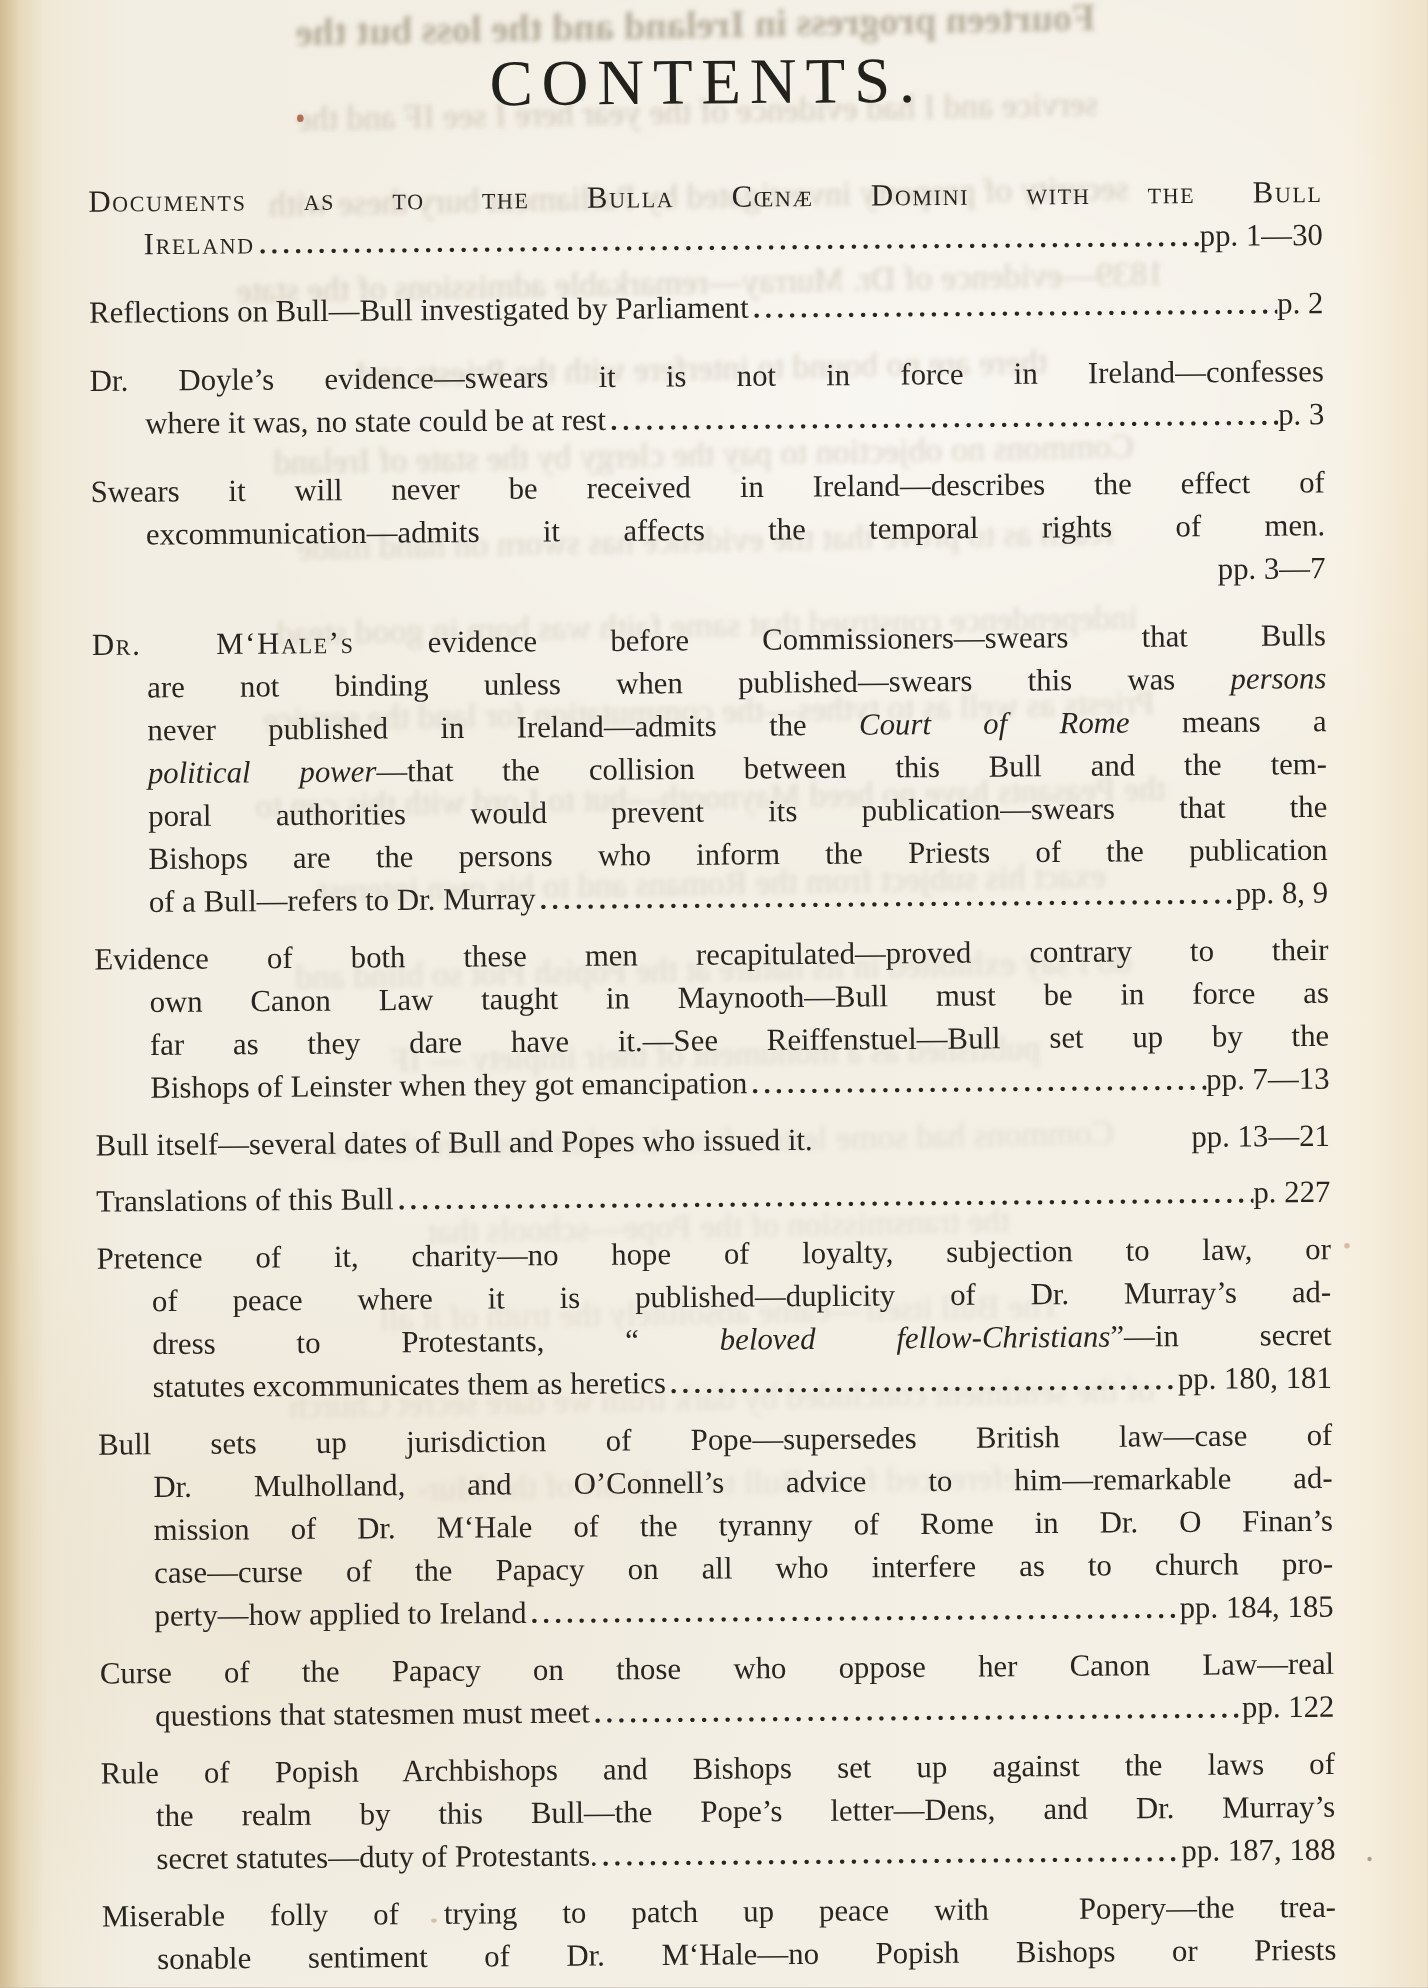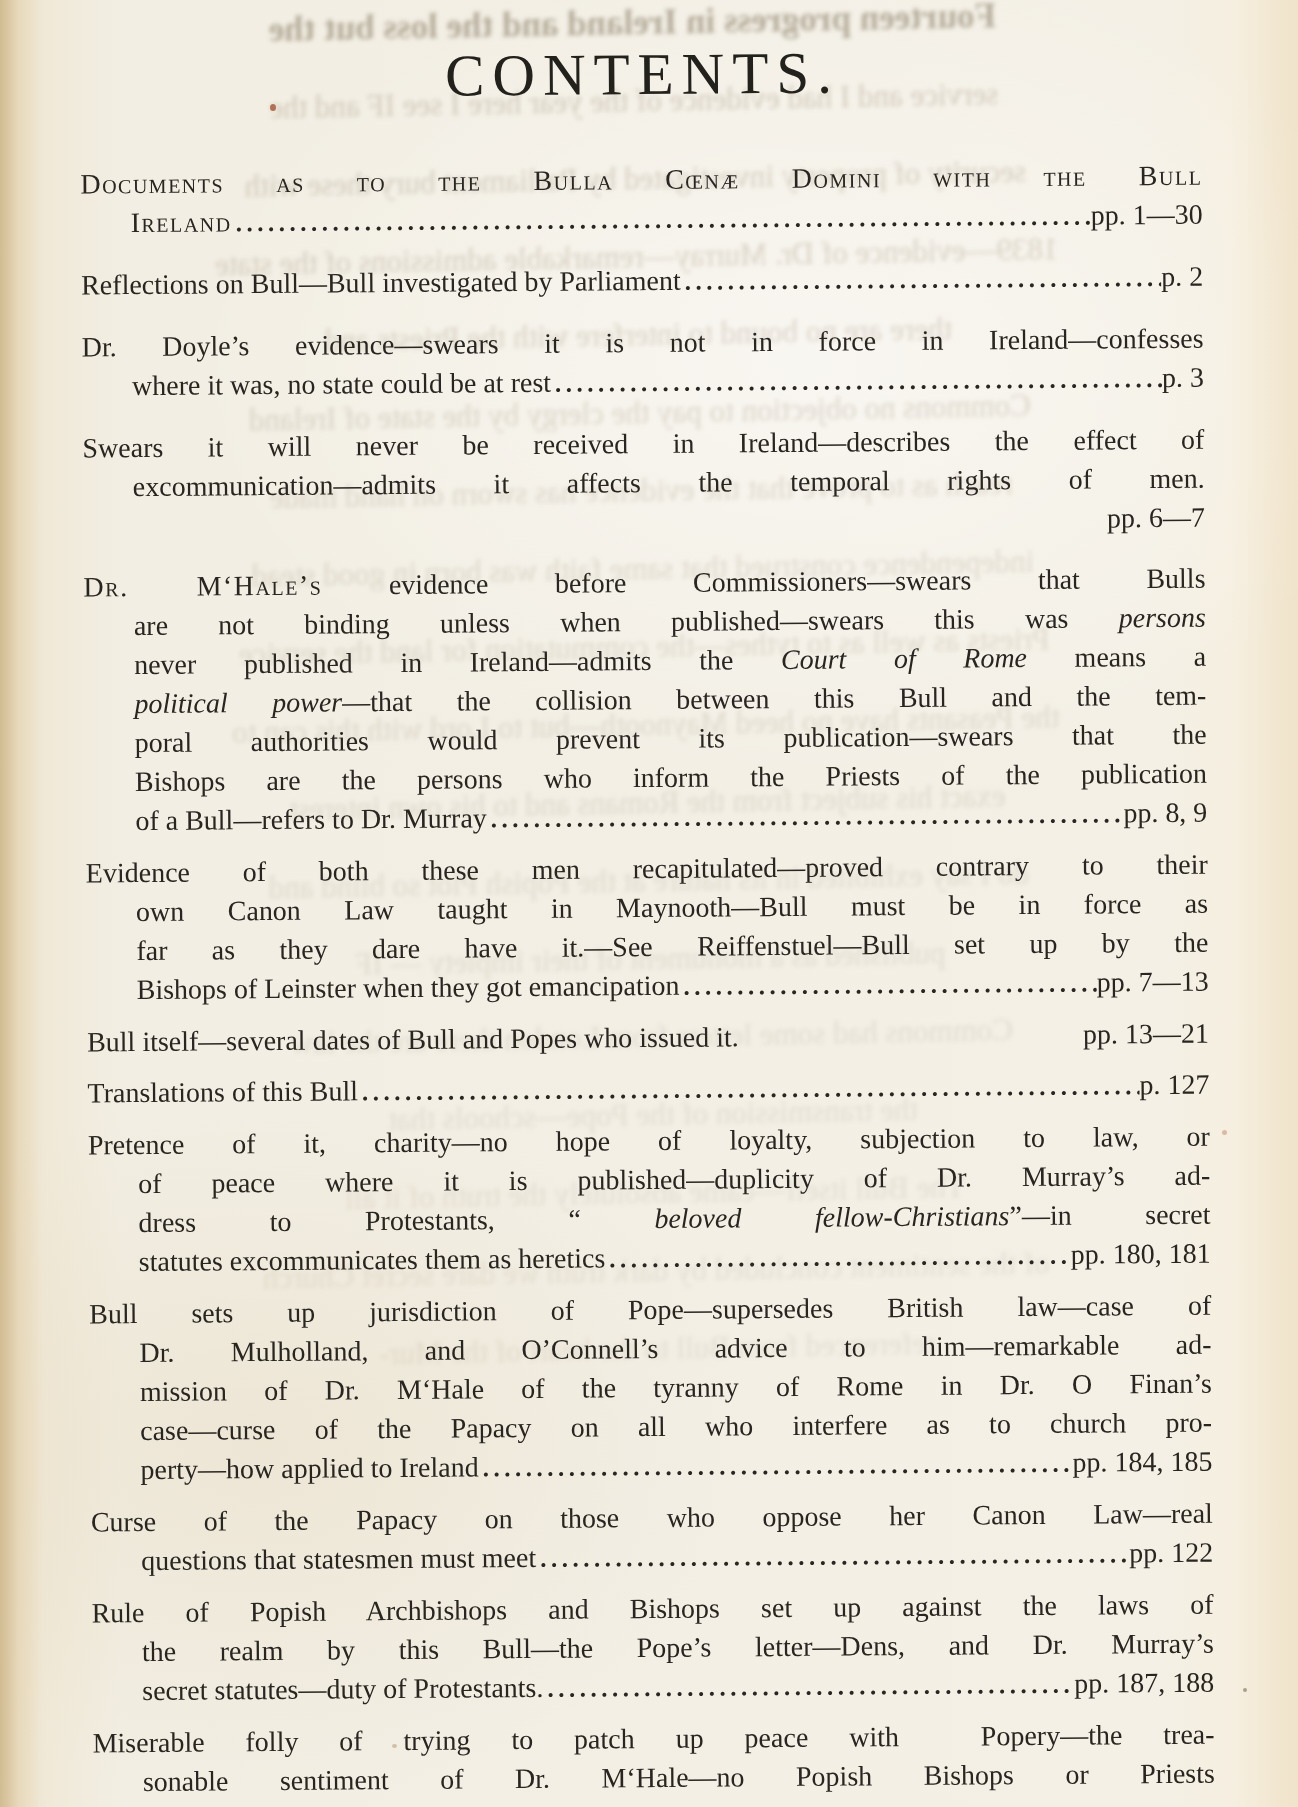--- a/index.html
+++ b/index.html
@@ -116,21 +116,21 @@
           <div class="line f">
             <span class="txt">where it was, no state could be at rest </span>
             <span class="leader">............................................................................................................................................</span>
             <span class="ref">p. 3</span>
           </div>
         </div>
         <div class="entry sp">
           <div class="line j"><span class="txt">Swears it will never be received in Ireland—describes the effect of</span></div>
           <div class="line j"><span class="txt">excommunication—admits it affects the temporal rights of men.</span></div>
           <div class="line f r">
-            <span class="ref">pp. 6—7</span>
+            <span class="ref">pp. 3—7</span>
           </div>
         </div>
         <div class="entry">
           <div class="line j"><span class="txt"><span class="sc">Dr. M‘Hale’s</span> evidence before Commissioners—swears that Bulls</span></div>
           <div class="line j"><span class="txt">are not binding unless when published—swears this was <i>persons</i></span></div>
           <div class="line j"><span class="txt">never published in Ireland—admits the <i>Court of Rome</i> means a</span></div>
           <div class="line j"><span class="txt"><i>political power</i>—that the collision between this Bull and the tem-</span></div>
           <div class="line j"><span class="txt">poral authorities would prevent its publication—swears that the</span></div>
           <div class="line j"><span class="txt">Bishops are the persons who inform the Priests of the publication</span></div>
           <div class="line f">
@@ -152,21 +152,21 @@
         <div class="entry">
           <div class="line f">
             <span class="txt">Bull itself—several dates of Bull and Popes who issued it.</span>
             <span class="ref">pp. 13—21</span>
           </div>
         </div>
         <div class="entry">
           <div class="line f">
             <span class="txt">Translations of this Bull</span>
             <span class="leader">............................................................................................................................................</span>
-            <span class="ref">p. 127</span>
+            <span class="ref">p. 227</span>
           </div>
         </div>
         <div class="entry">
           <div class="line j"><span class="txt">Pretence of it, charity—no hope of loyalty, subjection to law, or</span></div>
           <div class="line j"><span class="txt">of peace where it is published—duplicity of Dr. Murray’s ad-</span></div>
           <div class="line j"><span class="txt">dress to Protestants, “ <i>beloved fellow-Christians</i>”—in secret</span></div>
           <div class="line f">
             <span class="txt">statutes excommunicates them as heretics</span>
             <span class="leader">............................................................................................................................................</span>
             <span class="ref">pp. 180, 181</span>

